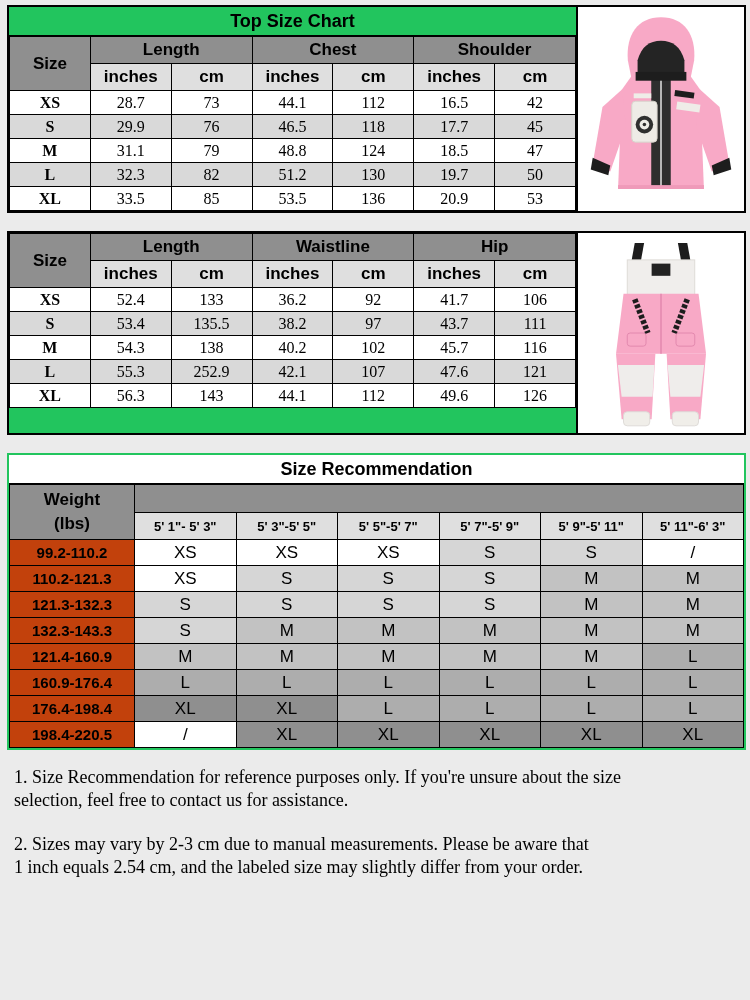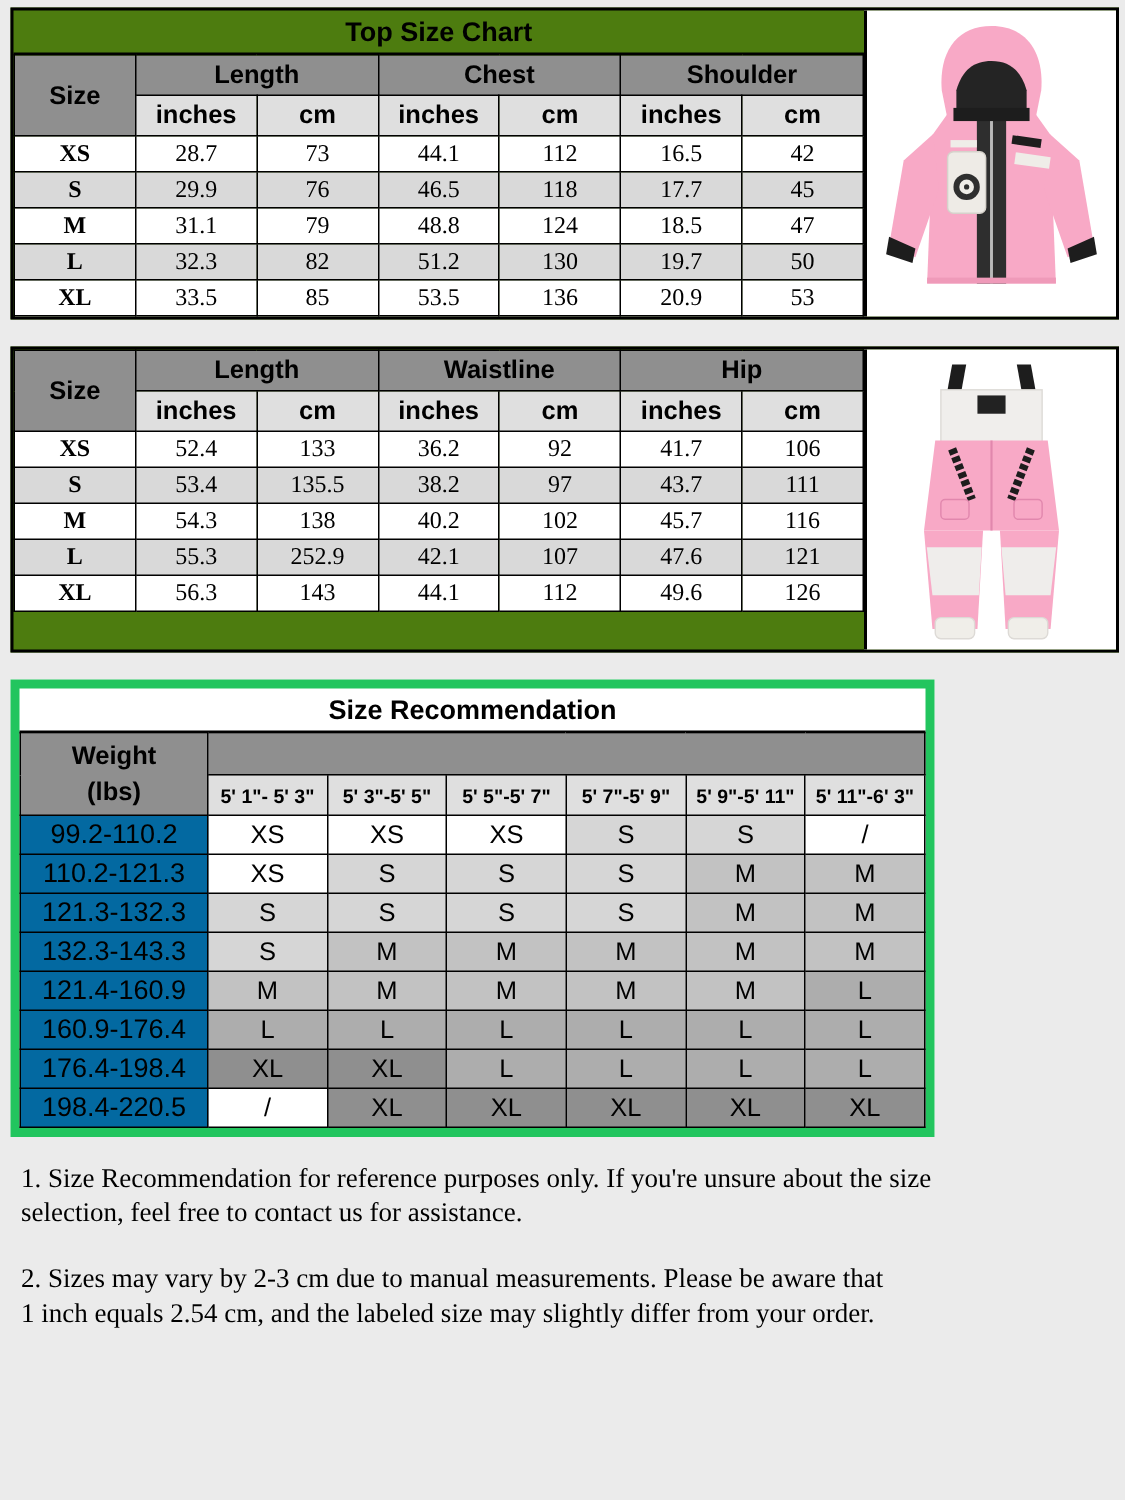--- a/index.html
+++ b/index.html
@@ -8,21 +8,21 @@
     background:#ebebeb;
     font-family:"Liberation Sans",sans-serif;
     color:#000;
   }
   .page{padding:5px 0 0 7px;}
   
   .block{
     box-sizing:border-box;
     width:739px;
     border:2px solid #000;
-    background:#4d7c0f;
+    background:#22c55e;
     display:flex;
     margin-bottom:18px;
   }
   .tablewrap{flex:1;min-width:0;}
   .imgbox{
     width:166px;
     border-left:2px solid #000;
     background:#fff;
     display:flex;align-items:center;justify-content:center;
     overflow:hidden;
@@ -44,31 +44,31 @@
     height:23px;
     font-family:"Liberation Serif",serif;
     font-size:16px;
     background:#fff;
   }
   .size-table tbody tr.alt td{background:#d9d9d9;}
   .size-table td.size-cell{font-weight:bold;}
   
   .rec-block{
     box-sizing:border-box;
-    width:616px;
-    border:6px solid #22c55e;
+    width:739px;
+    border:2px solid #22c55e;
     background:#fff;
     margin-bottom:16px;
   }
   .rec-table th,.rec-table td{border:1px solid #000;text-align:center;vertical-align:middle;padding:0;}
   .rec-table th.dark{background:#8f8f8f;}
   .rec-table th.weight-h{font-size:17px;font-weight:bold;line-height:24px;margin-left:20px;}
   .rec-table th.band{height:27px;}
   .rec-table th.height-h{background:#dfdfdf;font-size:13px;font-weight:bold;height:26px;white-space:nowrap;}
-  .rec-table td.wcell{font-size:18px;font-weight:normal;background:#0369a1;height:25px;}
+  .rec-table td.wcell{font-size:15px;font-weight:bold;background:#c2410c;height:25px;}
   .rec-table td.scell{font-size:17px;font-weight:normal;}
   
   .note{
     font-family:"Liberation Serif",serif;
     font-size:18px;
     margin:14px 8px 0 7px;
   }
   .note .heading{margin-bottom:8px;}
   .note p{
     white-space:pre-line;

